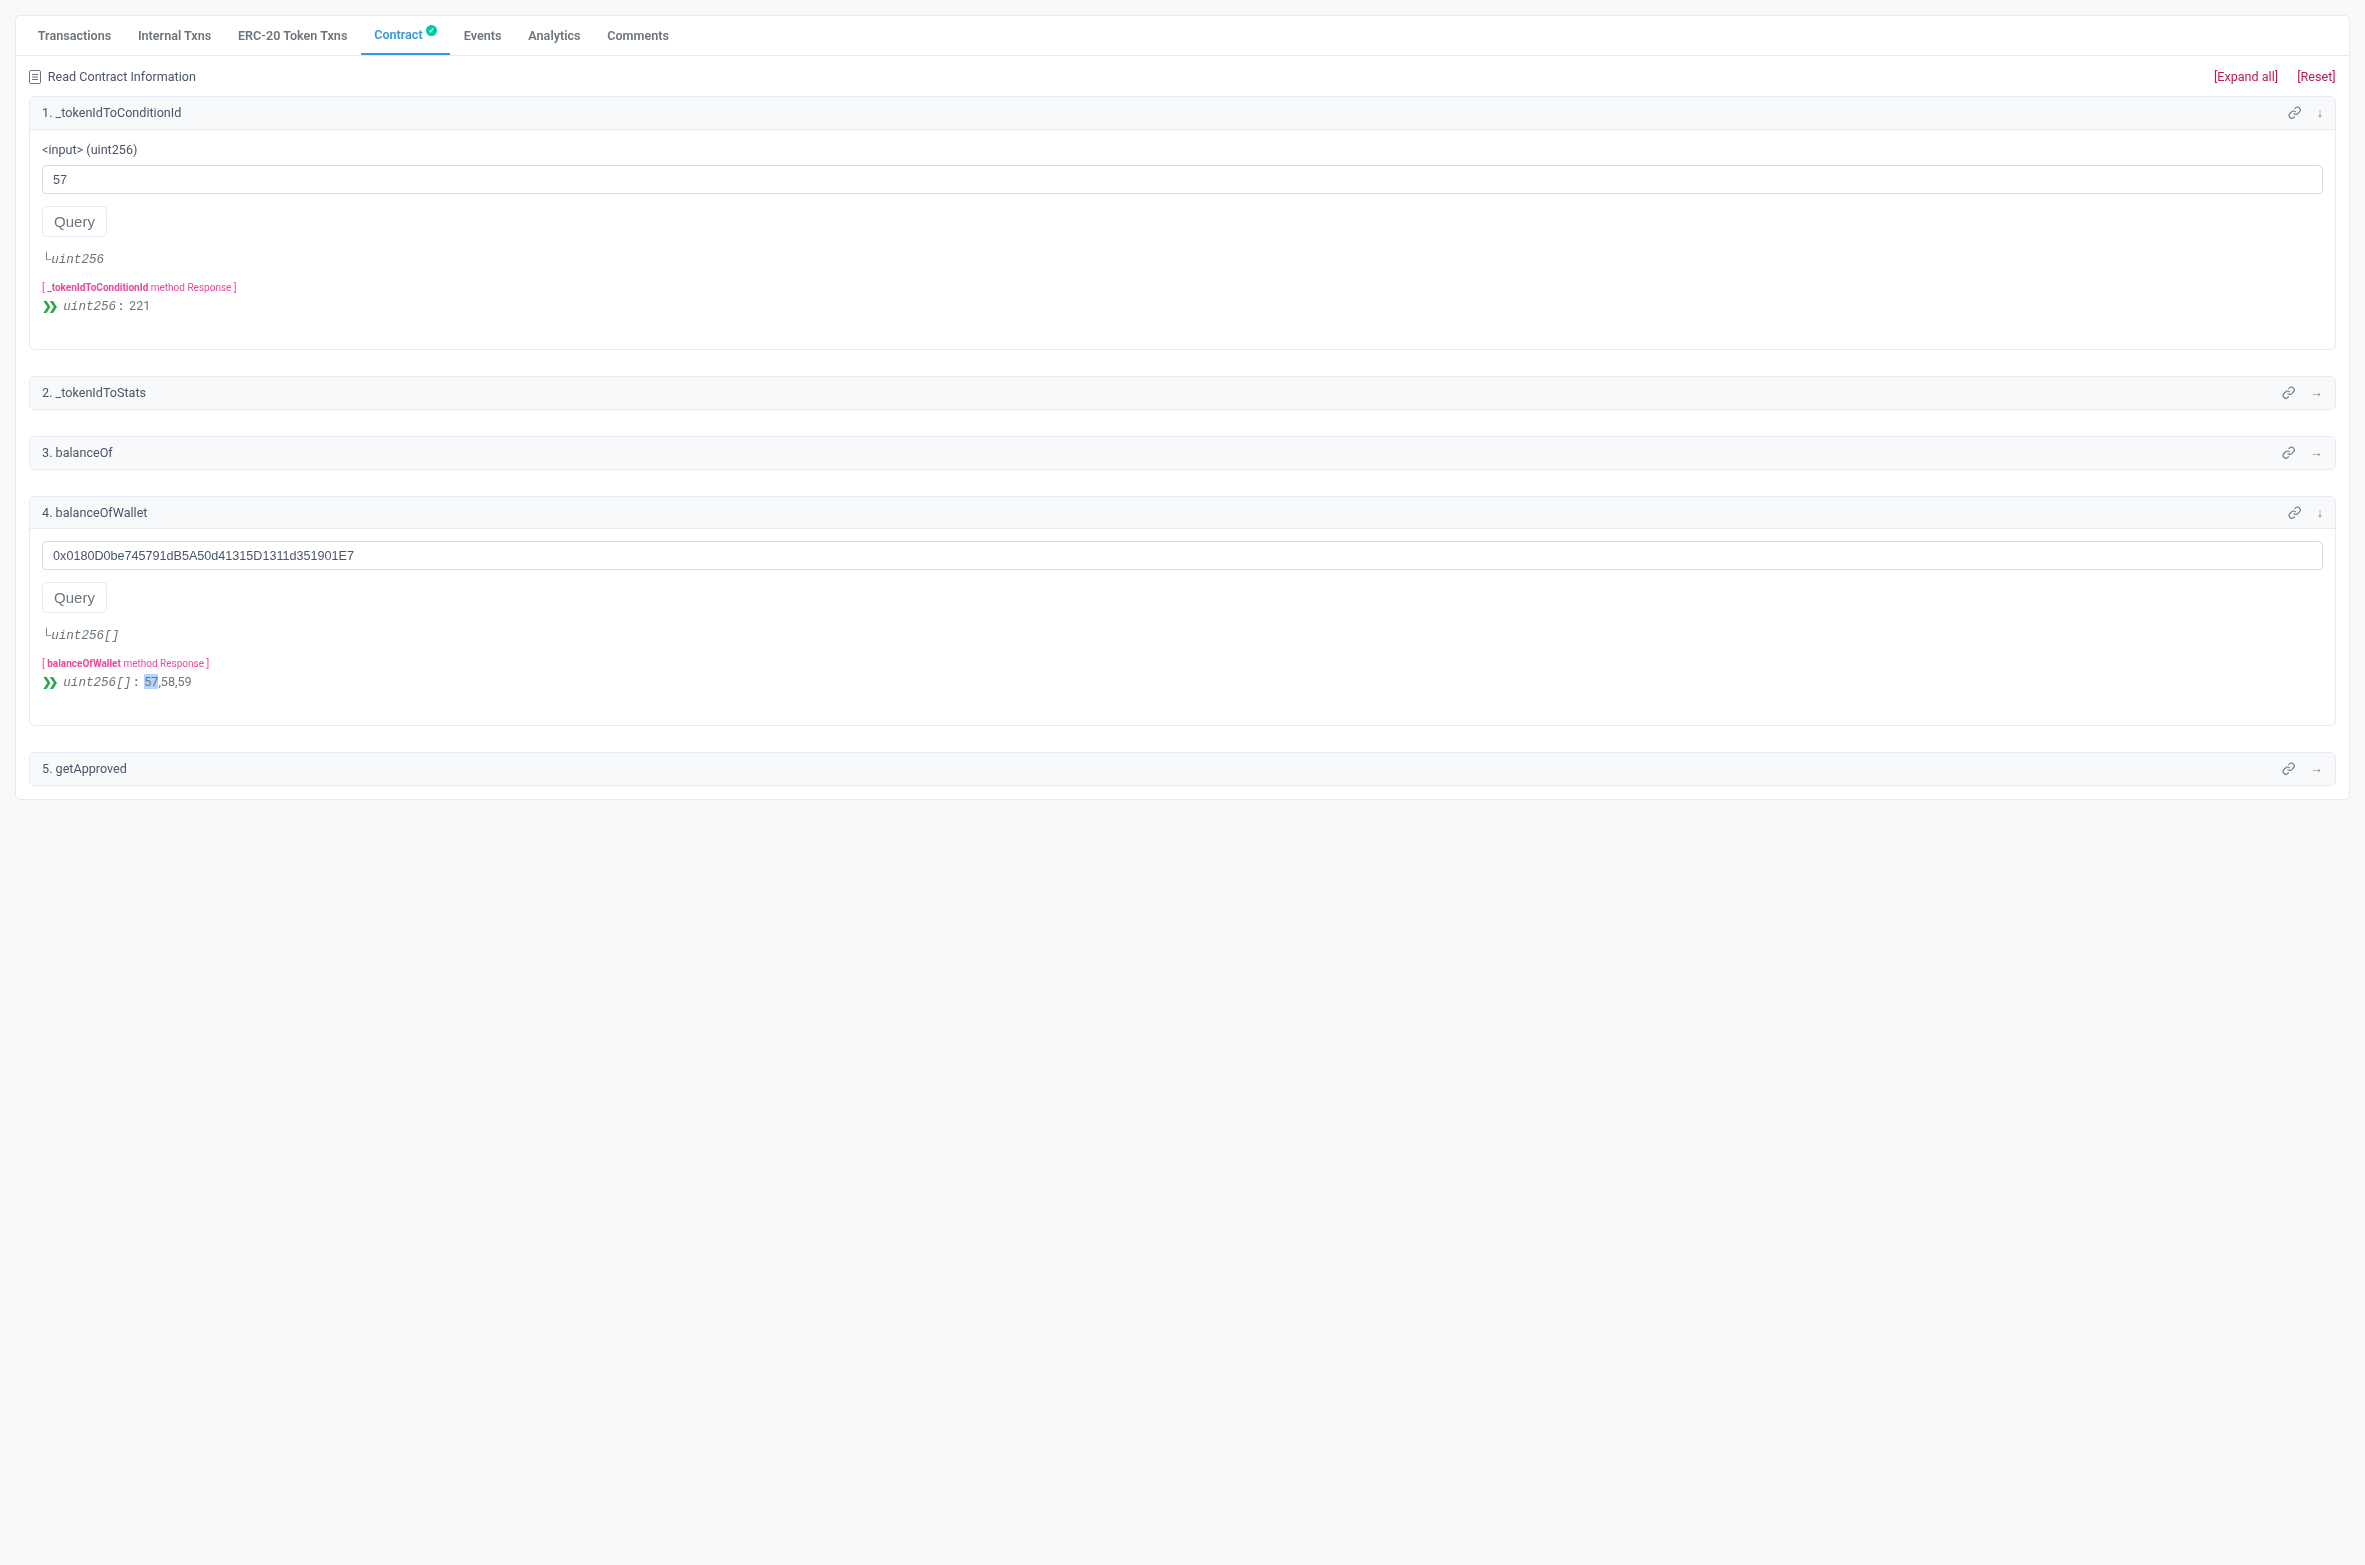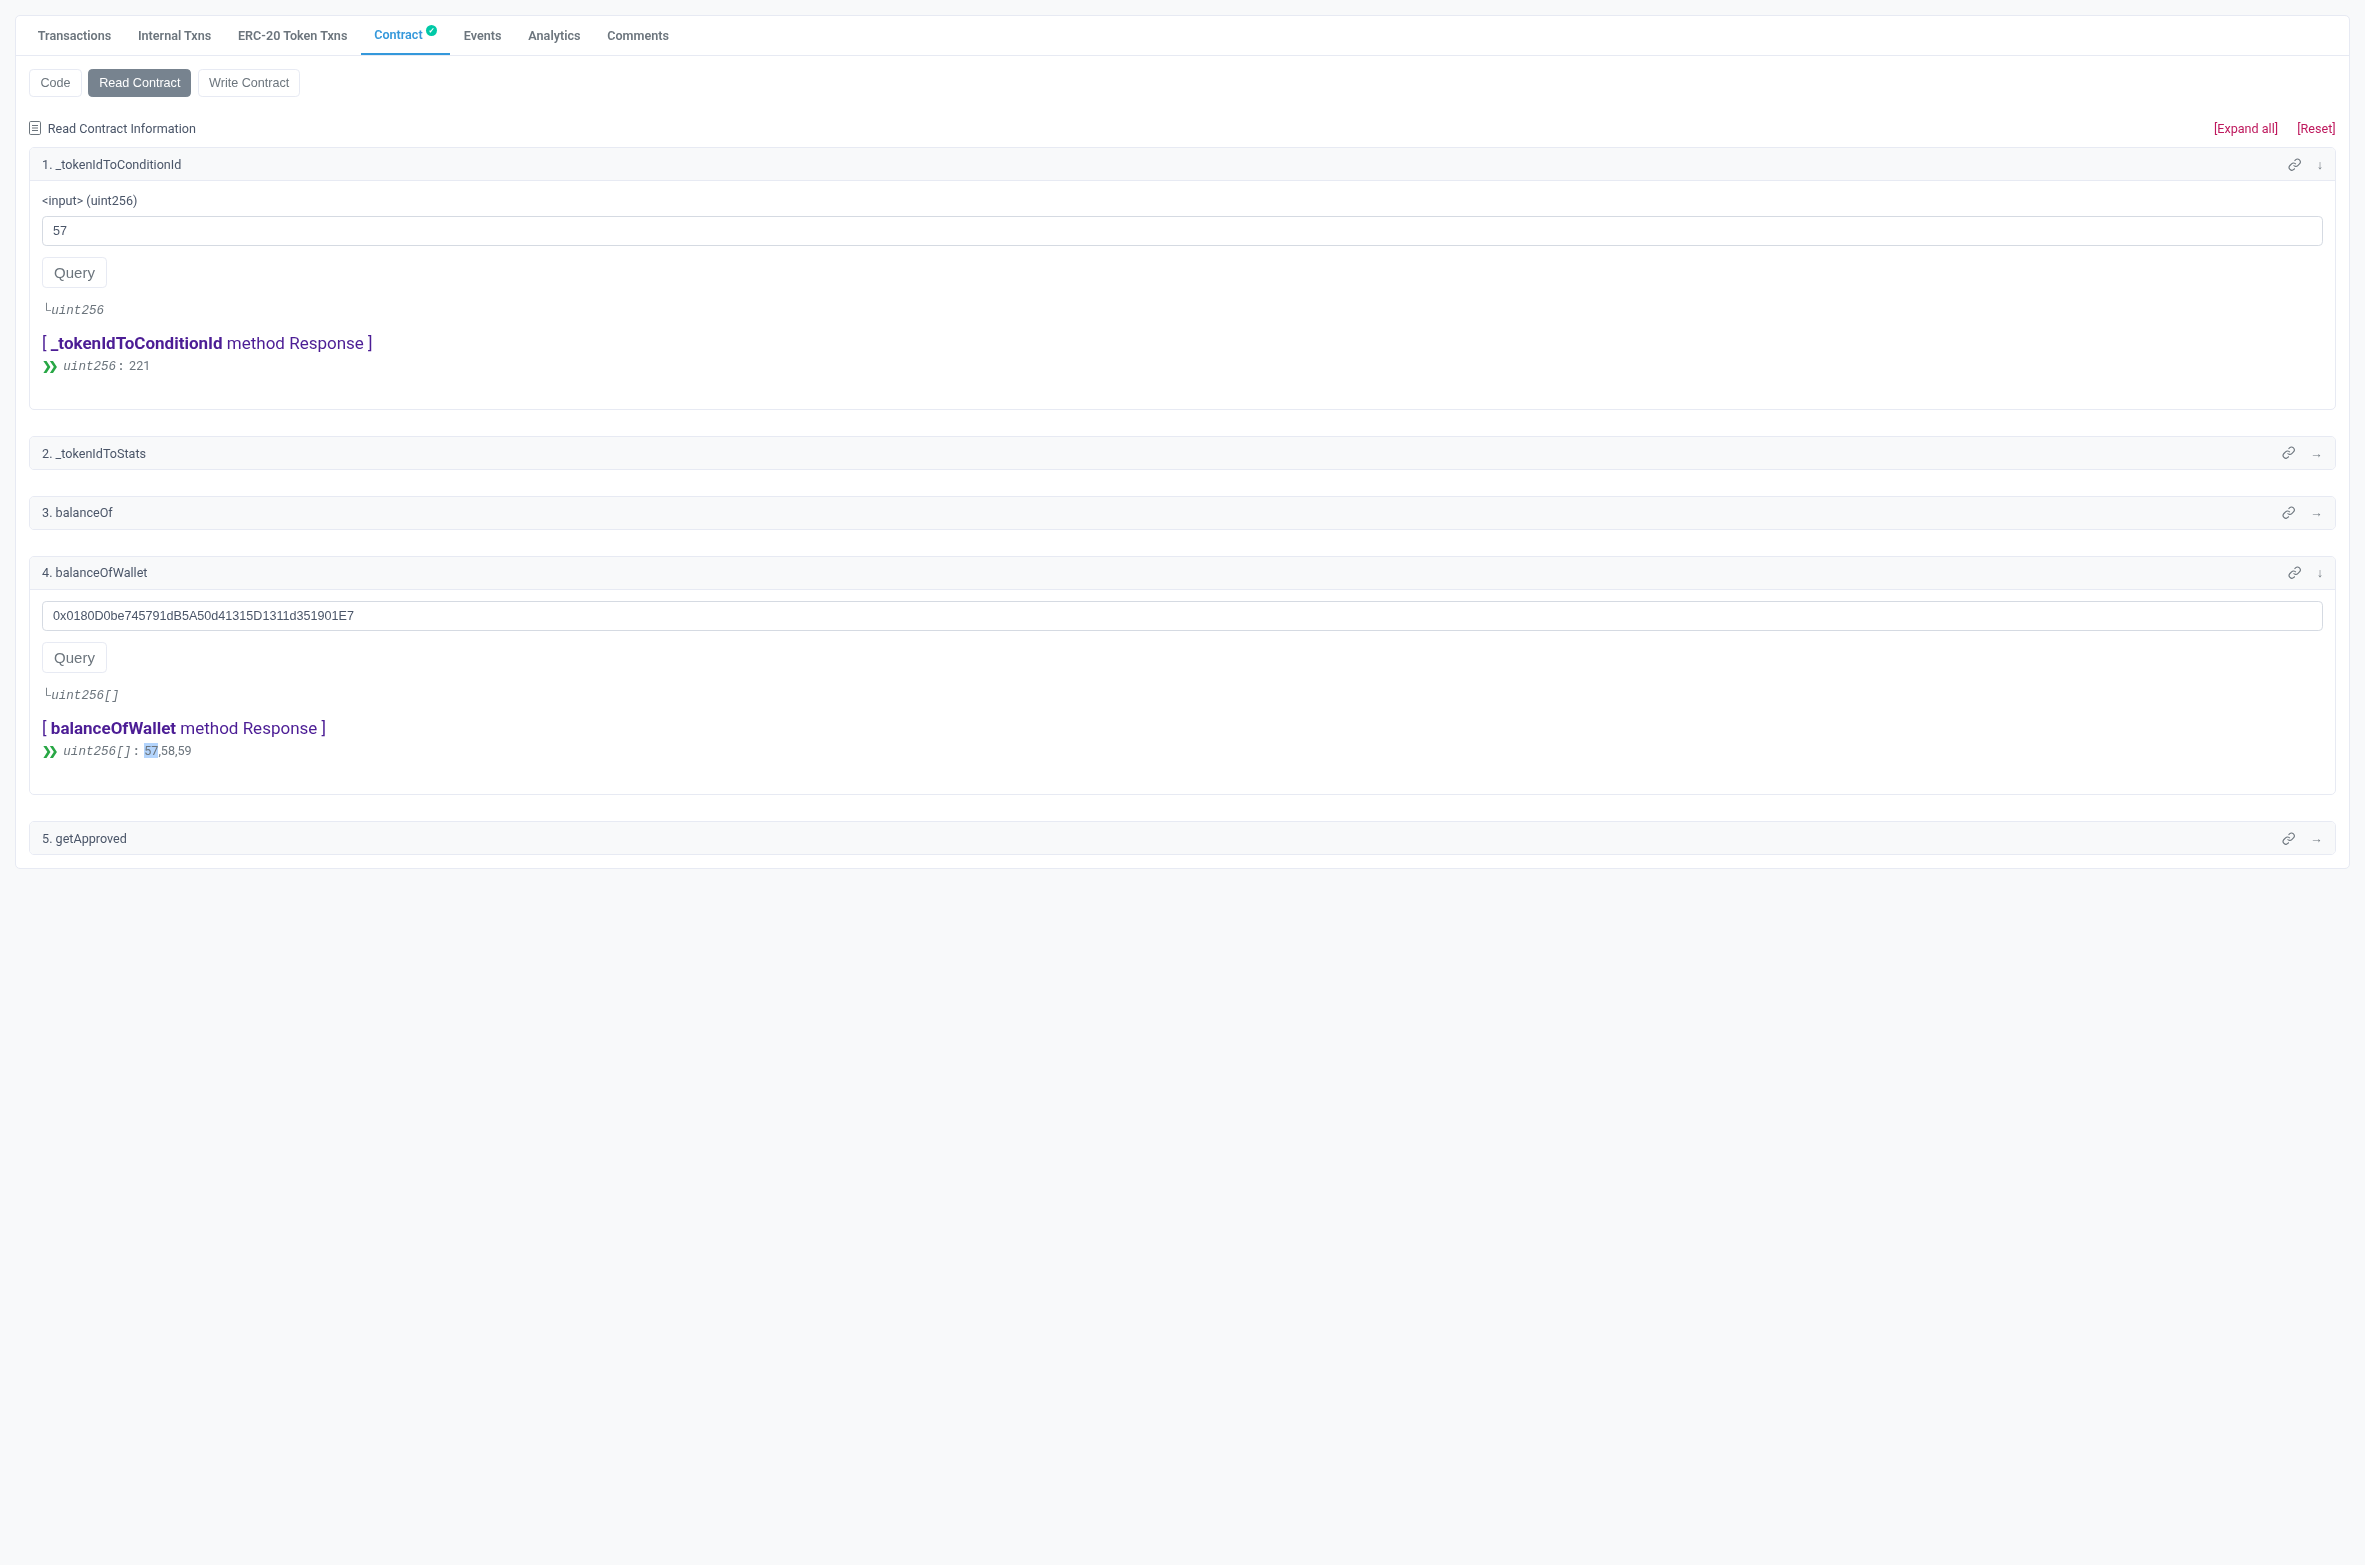--- a/index.html
+++ b/index.html
@@ -177,22 +177,22 @@
 }
 .return-type::before {
   content: "└ ";
   font-style: normal;
   font-family: -apple-system, sans-serif;
   letter-spacing: -2.5px;
   margin-right: 1.7px;
 }
 .response-block { margin-bottom: 23.5px; }
 .response-label {
-  color: #4c1d95;
-  font-size: 17px;
+  color: #ec4899;
+  font-size: 10px;
   margin-bottom: 5px;
 }
 .response-label strong { font-weight: 700; }
 .response-value {
   display: flex;
   align-items: center;
   gap: 8.4px;
   font-size: 12.6px;
   color: #6c757d;
 }
@@ -223,25 +223,20 @@
       <span>Contract</span>
       <span class="verified-badge">✓</span>
     </div>
     <div class="tab">Events</div>
     <div class="tab">Analytics</div>
     <div class="tab">Comments</div>
   </div>
 
   <div class="content">
 
-    <div class="sub-tabs">
-      <button class="sub-tab">Code</button>
-      <button class="sub-tab active">Read Contract</button>
-      <button class="sub-tab">Write Contract</button>
-    </div>
 
     <div class="section-header">
       <div class="section-title">
         <span class="doc-icon"></span>
         <span>Read Contract Information</span>
       </div>
       <div class="header-links">
         <a>[Expand all]</a>
         <a>[Reset]</a>
       </div>

